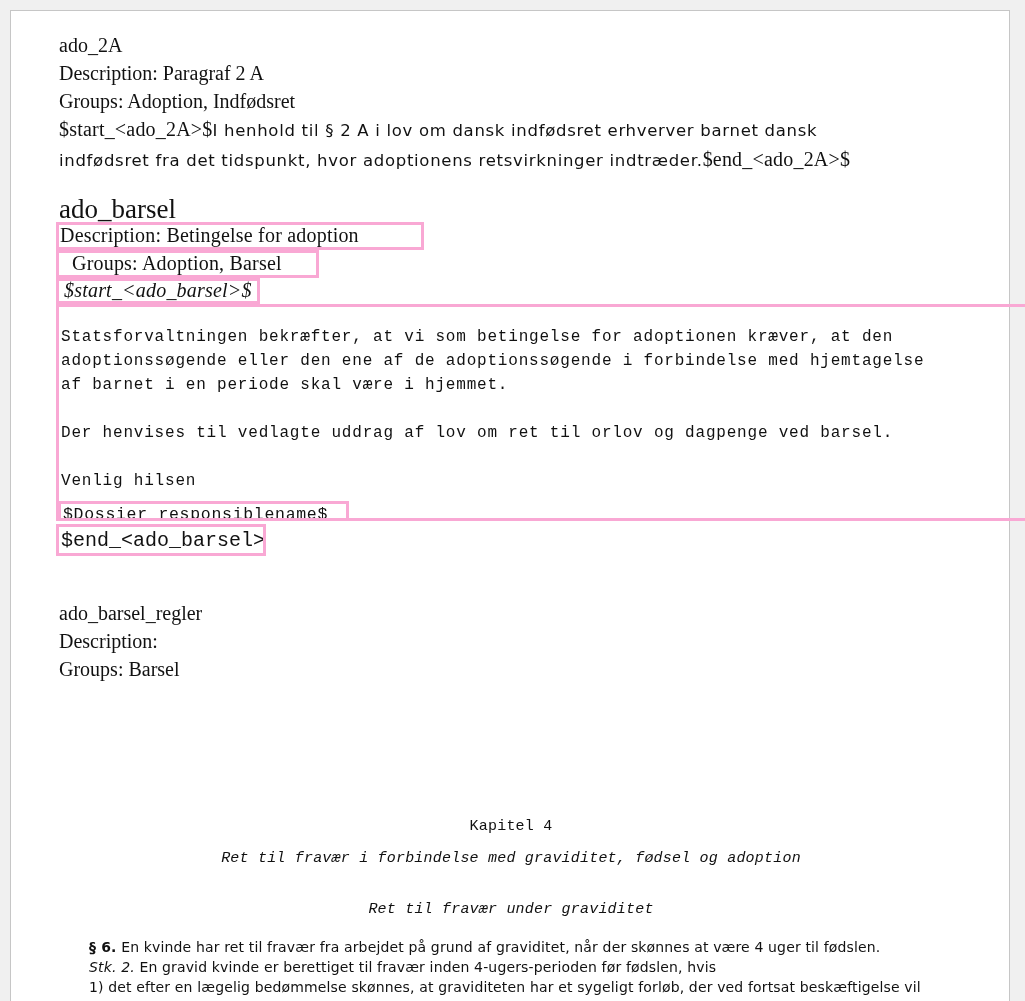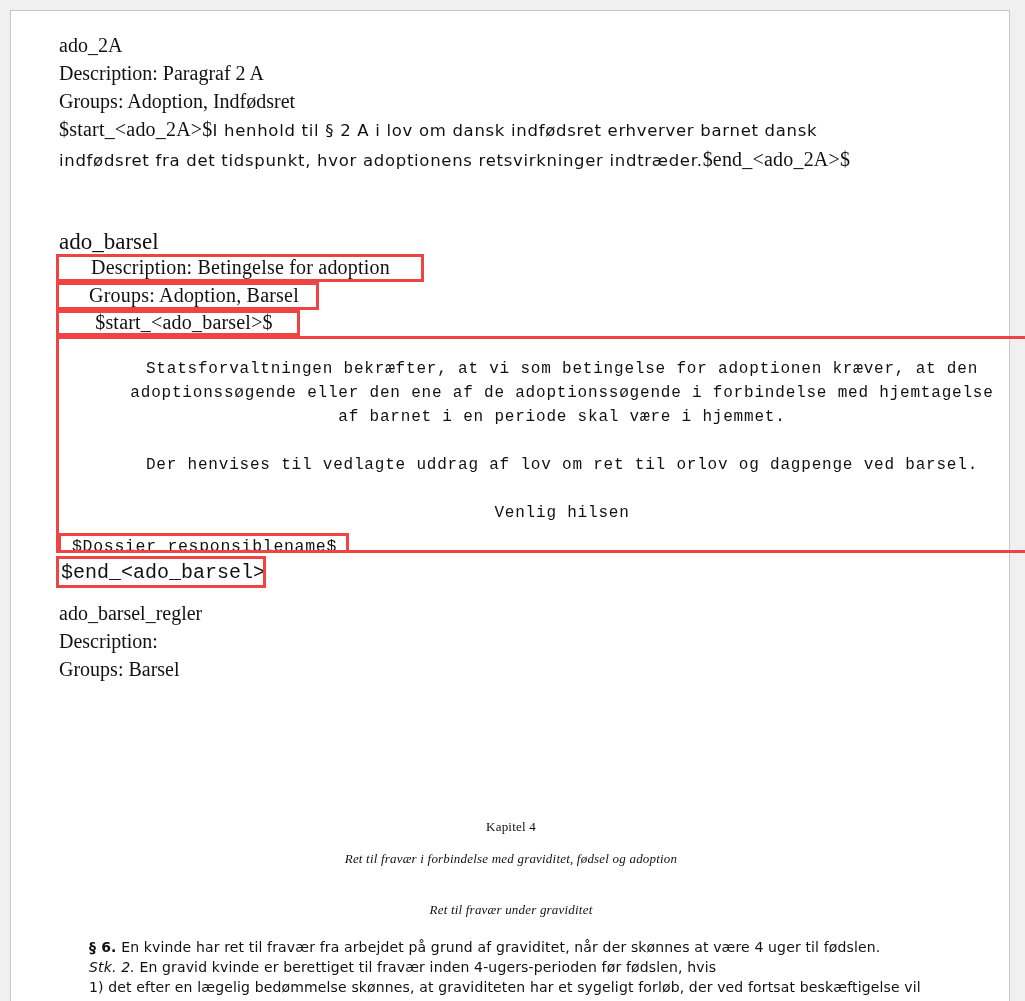--- a/index.html
+++ b/index.html
@@ -21,30 +21,30 @@
   .pre-line { white-space:pre-line; }
 
   
   .serif-line { font-size:20px; line-height:28px; white-space:nowrap; }
   .mixed-line { line-height:28px; white-space:nowrap; }
 
   .sec1 { left:48px; top:20px; width:920px; }
   .sec2 { left:45px; top:186px; width:920px; }
   .sec3 { left:48px; top:588px; width:920px; }
 
-  .entry-label { font-size:23px; line-height:25px; height:25px; padding-left:3px; white-space:nowrap;margin-top:32px; }
+  .entry-label { font-size:27px; line-height:25px; height:25px; padding-left:3px; white-space:nowrap; }
 
   .redbox {
     box-sizing:border-box;
-    border:3px solid #ef4444;
-    white-space:nowrap; overflow:hidden;text-align:center;
+    border:3px solid #f9a8d4;
+    white-space:nowrap; overflow:hidden;
   }
   .boxA { width:368px; height:28px; line-height:21px; padding-left:1px; }
   .boxB { width:263px; height:28px; line-height:21px; padding-left:13px; }
-  .boxC { width:244px; height:26px; line-height:19px; padding-left:12px; }
+  .boxC { width:204px; height:26px; line-height:19px; padding-left:5px;font-style:italic; }
   .bigbox {
     width:1010px; height:217px; margin-bottom:3px;
     padding:18px 0 0 2px;
     font-family:Liberation Mono, monospace; font-size:16px;
     letter-spacing:0.8px; line-height:24px; white-space:normal;
   }
   .bigbox .line24 { line-height:24px; }
   .blank24 { height:24px; }
   .spacer8 { height:8px; }
   .boxE {
@@ -52,21 +52,21 @@
     line-height:22px; padding-left:2px;
     font-size:16.5px; letter-spacing:0.7px;
   }
   .boxF { width:210px; height:32px; line-height:25px; padding-top:1px; padding-left:2px; font-family:Liberation Mono, monospace; font-size:20px; }
 
   .heading-par { line-height:36px; }
   .big-sans { font-family:"Liberation Sans", sans-serif; font-size:22px; letter-spacing:0.2px; }
 
   .center-line {
     left:0; width:1000px; text-align:center;
-    font-family:Liberation Serif, serif; font-size:13px;
+    font-family:Liberation Mono, monospace; font-size:15px;
     line-height:20px; letter-spacing:0.2px;
   }
   .ital { font-style:italic;text-align:center; }
 
   .law-lines {
     left:78px; top:926px; width:930px;
     font-family:"DejaVu Sans", sans-serif; font-size:14px;
     letter-spacing:0.15px; line-height:20px;
   }
   .law-lines .row { white-space:nowrap; }

